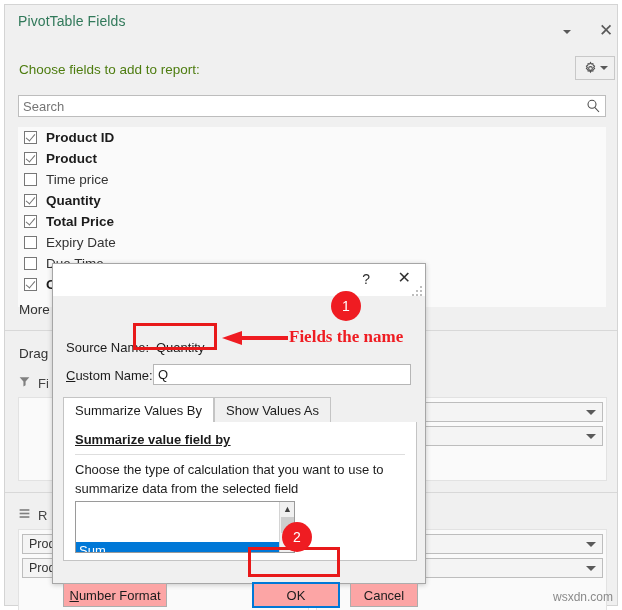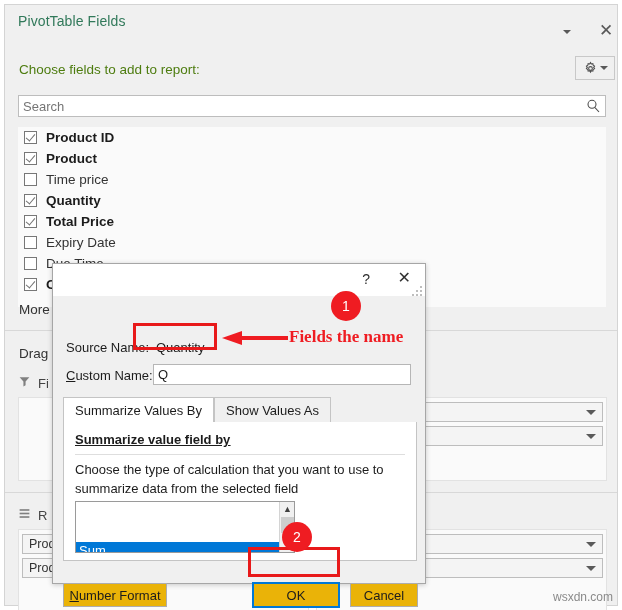--- a/index.html
+++ b/index.html
@@ -455,21 +455,21 @@
     width: 13px;
     height: 16px;
     background: #cdcdcd;
     cursor: pointer;
   }
 
   
   .dbtn {
     position: absolute;
     height: 24px;
-    background: #eab308;
+    background: #fca5a5;
     border: 1px solid #adadad;
     box-sizing: border-box;
     font-size: 13px;
     color: #1c1c1c;
     display: flex;
     align-items: center;
     justify-content: center;
     cursor: pointer;
     white-space: nowrap;
   }

